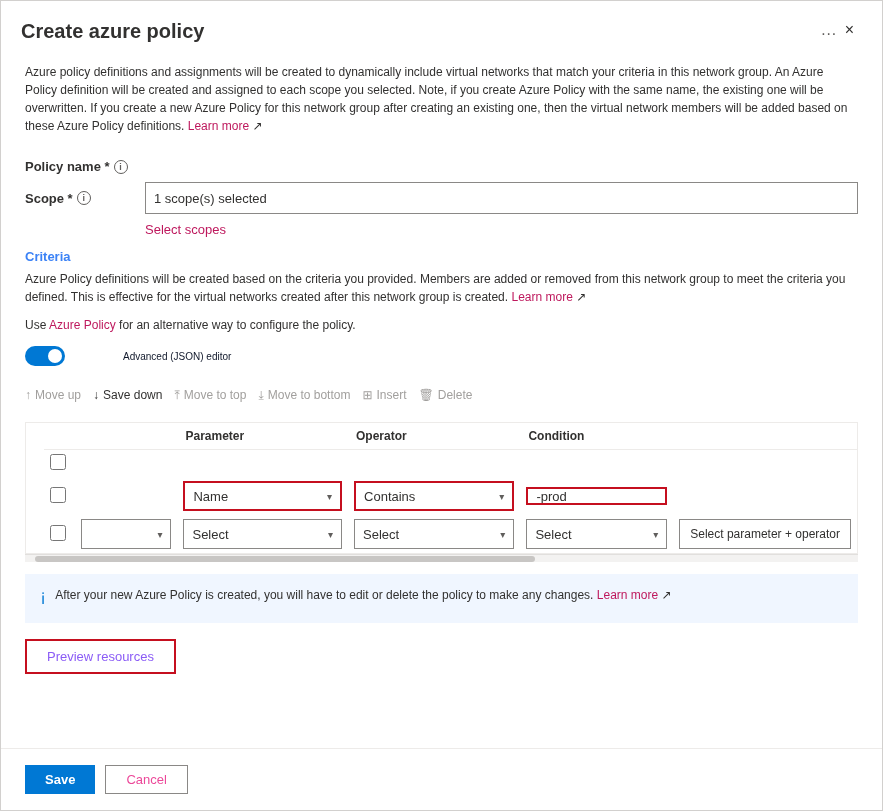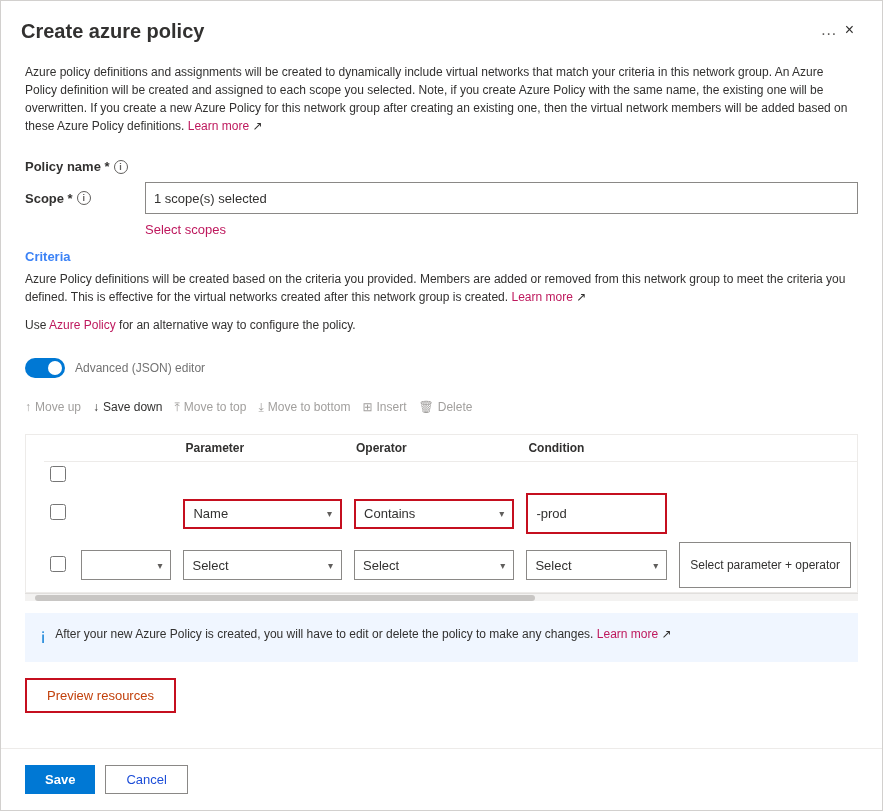--- a/index.html
+++ b/index.html
@@ -123,21 +123,21 @@
     .criteria-info {
       font-size: 12px;
       color: #323130;
       line-height: 1.5;
       margin-bottom: 12px;
     }
 
     .alt-way-text {
       font-size: 12px;
       color: #323130;
-      margin-bottom: 26px;
+      margin-bottom: 14px;
     }
 
     .toggle-row {
       display: flex;
       align-items: center;
       gap: 10px;
       margin-bottom: 16px;
     }
 
     .toggle {
@@ -160,22 +160,23 @@
       width: 14px;
       height: 14px;
       background: #fff;
       border-radius: 50%;
       top: 3px;
       right: 3px;
       transition: right 0.2s;
     }
 
     .toggle-label {
-      font-size: 12px;
-      color: #737373;
+      font-size: 10px;
+      color: #0f172a;
+      margin-left: 48px;
     }
 
     .toolbar {
       display: flex;
       align-items: center;
       gap: 12px;
       margin-bottom: 14px;
       padding: 4px 0;
     }
 
@@ -244,31 +245,31 @@
     .dropdown-select-red {
       border: 2px solid #c50f1f;
     }
 
     .dropdown-arrow {
       font-size: 10px;
       color: #605e5c;
     }
 
     .condition-input-red {
-      height: 41px;
+      height: 18px;
       border: 2px solid #c50f1f;
       padding: 0 8px;
       font-size: 13px;
       color: #323130;
       width: 100%;
       outline: none;
     }
 
     .param-operator-btn {
-      height: 46px;
+      height: 30px;
       background: #fff;
       border: 1px solid #8a8886;
       padding: 0 10px;
       font-size: 12px;
       color: #323130;
       cursor: pointer;
       white-space: nowrap;
       width: 100%;
     }
 
@@ -315,21 +316,21 @@
       font-size: 16px;
       flex-shrink: 0;
       margin-top: 1px;
     }
 
     .preview-btn {
       border: 2px solid #c50f1f;
       background: #fff;
       padding: 8px 20px;
       font-size: 13px;
-      color: #c2410c;
+      color: #8b5cf6;
       cursor: pointer;
       font-weight: 400;
     }
 
     .dialog-footer {
       display: flex;
       gap: 10px;
       padding: 16px 24px;
       border-top: 1px solid #edebe9;
     }
@@ -339,21 +340,21 @@
       color: #fff;
       border: none;
       padding: 6px 20px;
       font-size: 13px;
       cursor: pointer;
       font-weight: 600;
     }
 
     .btn-cancel {
       background: #fff;
-      color: #1d4ed8;
+      color: #ec4899;
       border: 1px solid #8a8886;
       padding: 6px 20px;
       font-size: 13px;
       cursor: pointer;
     }
 
     .col-checkbox { width: 32px; }
     .col-indent { width: 60px; }
     .col-param { width: 185px; }
     .col-operator { width: 185px; }

